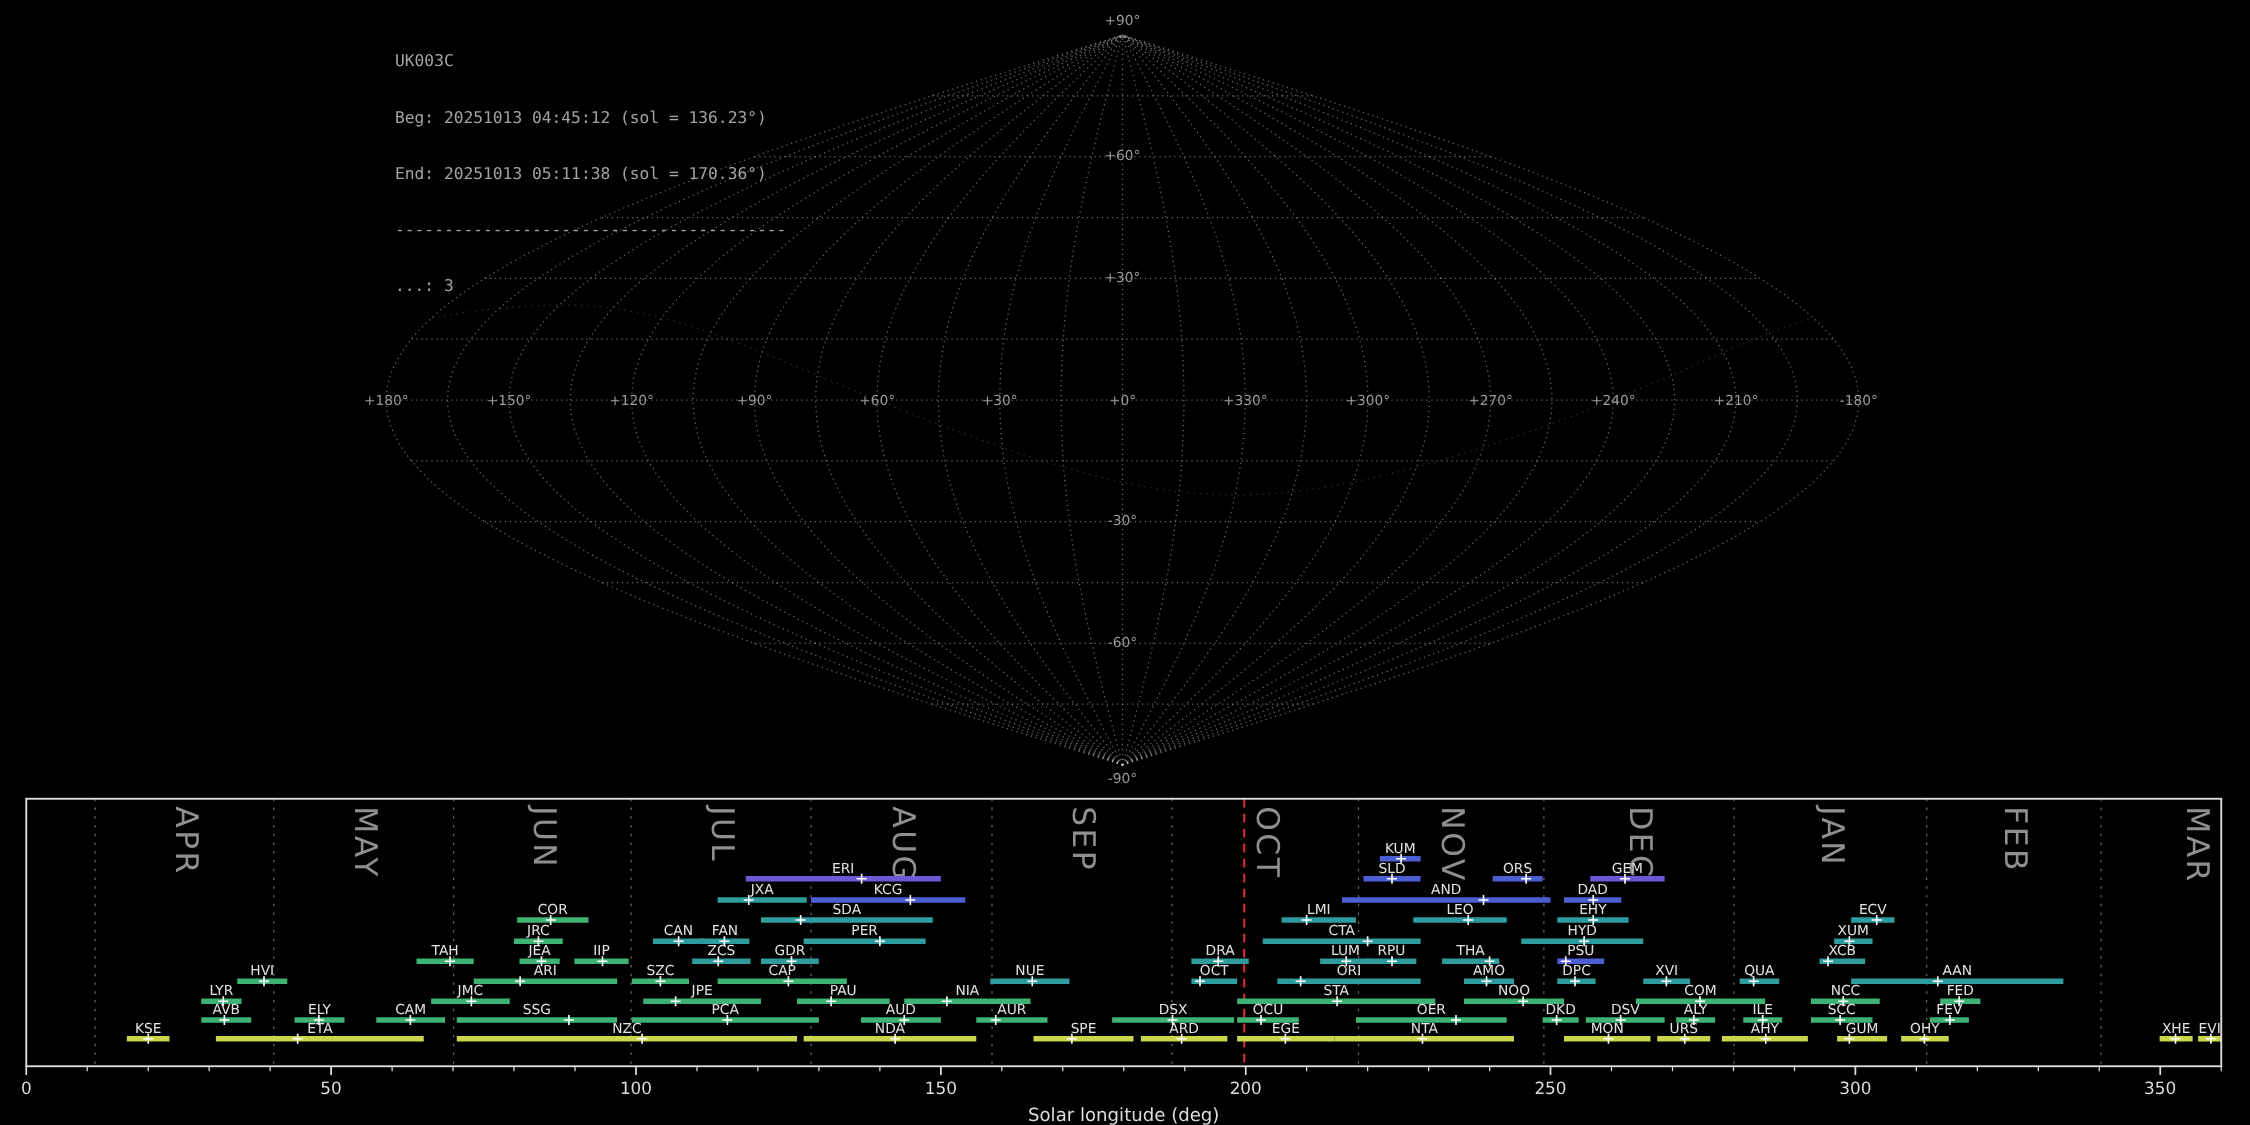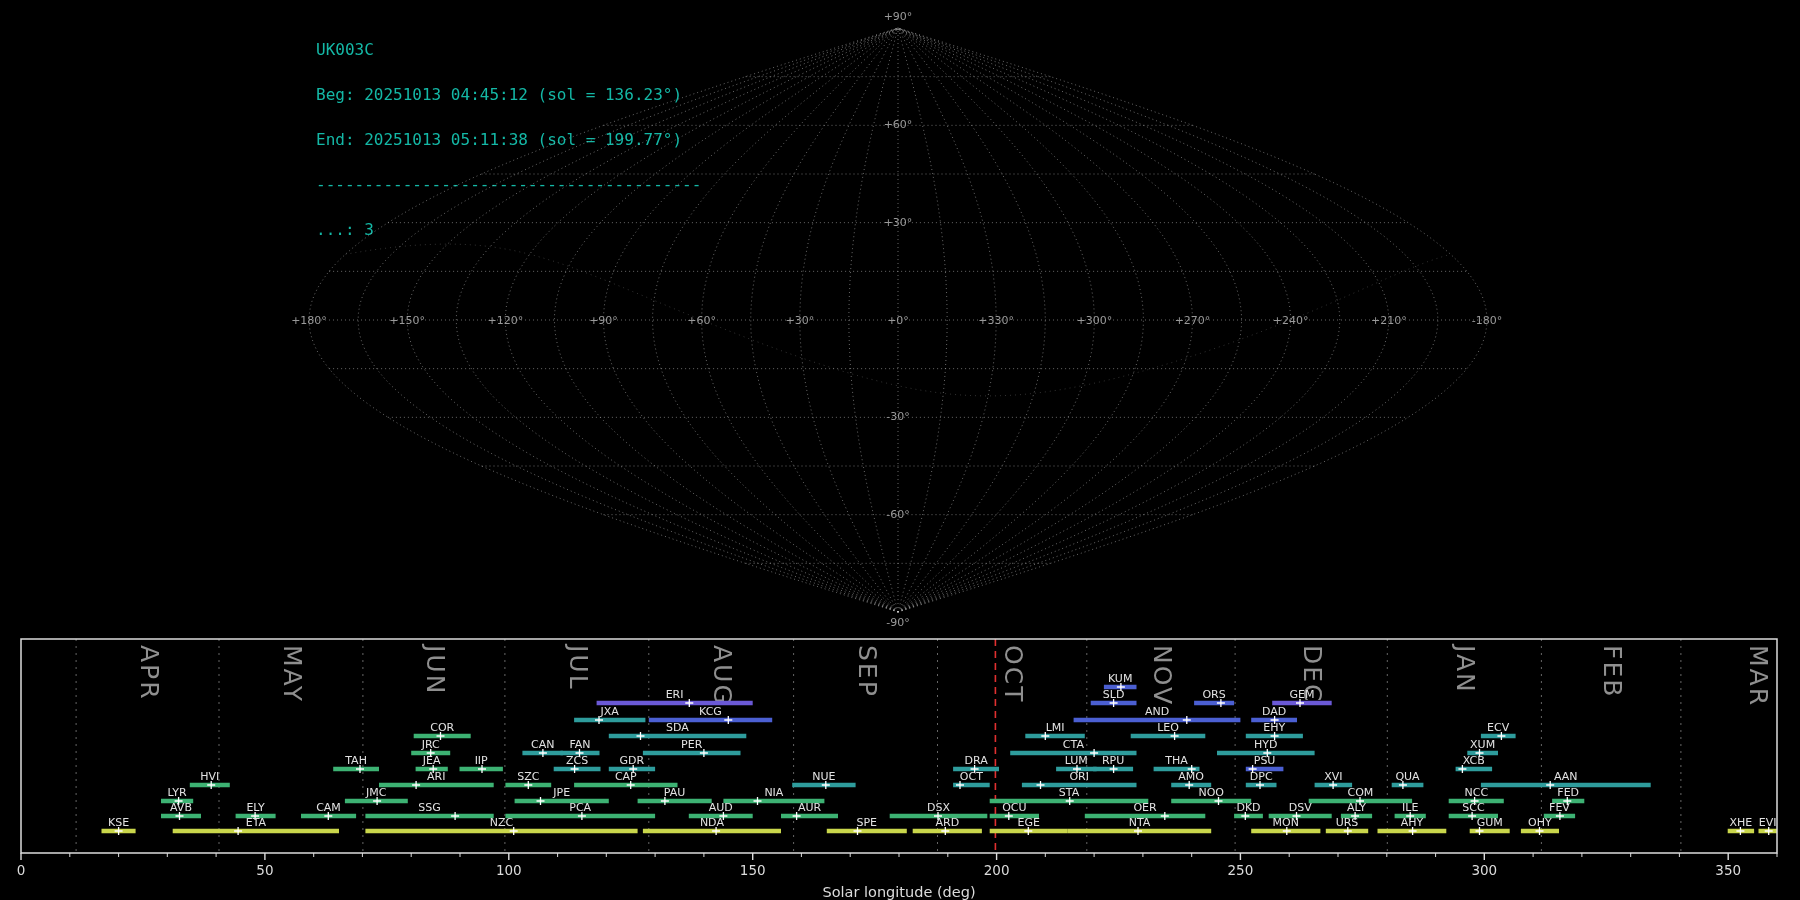--- a/index.html
+++ b/index.html
@@ -1,34 +1,34 @@
 <!DOCTYPE html>
 <html><head>
 <meta charset="utf-8">
 <style>
   html,body{margin:0;padding:0;background:#000;}
   body{width:1800px;height:900px;overflow:hidden;}
   .screen{position:relative;width:1800px;height:900px;background:#000;font-family:"DejaVu Sans",sans-serif;}
   .header-block{
-    position:absolute;left:316px;top:12px;color:#14b8a6;
-    font-family:"DejaVu Sans Mono",monospace;font-size:16px;line-height:15px;white-space:pre;
+    position:absolute;left:316px;top:12px;color:#a3a3a3;
+    font-family:"DejaVu Sans Mono",monospace;font-size:13px;line-height:15px;white-space:pre;
   }
   #skymap{position:absolute;left:0;top:0;}
   #activity{position:absolute;left:0;top:630px;}
   svg text{font-family:"DejaVu Sans",sans-serif;}
 </style>
 </head>
 <body>
 
 <div class="screen">
 
   <div class="header-block">
     <div>UK003C</div>
     <div>Beg: 20251013 04:45:12 (sol = 136.23°)</div>
-    <div>End: 20251013 05:11:38 (sol = 199.77°)</div>
+    <div>End: 20251013 05:11:38 (sol = 170.36°)</div>
     <div>----------------------------------------</div>
     <div>...: 3</div>
   </div>
 
   <svg id="skymap" width="1800" height="630" viewBox="0 0 1800 630">
       <polyline points="898.0,612.0 877.4,605.5 856.9,599.0 836.4,592.5 816.0,586.0 795.7,579.6 775.5,573.1 755.5,566.6 735.6,560.1 716.0,553.6 696.6,547.1 677.4,540.6 658.4,534.1 639.8,527.6 621.5,521.2 603.5,514.7 585.9,508.2 568.6,501.7 551.8,495.2 535.4,488.7 519.4,482.2 503.9,475.7 488.8,469.2 474.3,462.8 460.3,456.3 446.8,449.8 433.9,443.3 421.5,436.8 409.7,430.3 398.5,423.8 387.9,417.3 377.9,410.8 368.6,404.4 359.9,397.9 351.9,391.4 344.5,384.9 337.8,378.4 331.8,371.9 326.5,365.4 321.9,358.9 317.9,352.4 314.7,346.0 312.2,339.5 310.4,333.0 309.4,326.5 309.0,320.0 309.4,313.5 310.4,307.0 312.2,300.5 314.7,294.0 317.9,287.6 321.9,281.1 326.5,274.6 331.8,268.1 337.8,261.6 344.5,255.1 351.9,248.6 359.9,242.1 368.6,235.6 377.9,229.2 387.9,222.7 398.5,216.2 409.7,209.7 421.5,203.2 433.9,196.7 446.8,190.2 460.3,183.7 474.3,177.2 488.8,170.8 503.9,164.3 519.4,157.8 535.4,151.3 551.8,144.8 568.6,138.3 585.9,131.8 603.5,125.3 621.5,118.8 639.8,112.4 658.4,105.9 677.4,99.4 696.6,92.9 716.0,86.4 735.6,79.9 755.5,73.4 775.5,66.9 795.7,60.4 816.0,54.0 836.4,47.5 856.9,41.0 877.4,34.5 898.0,28.0" fill="none" stroke="#c8c8c8" stroke-width="1" stroke-dasharray="1 3" opacity="0.52"></polyline>
       <polyline points="898.0,612.0 879.2,605.5 860.3,599.0 841.6,592.5 822.9,586.0 804.2,579.6 785.7,573.1 767.4,566.6 749.2,560.1 731.2,553.6 713.3,547.1 695.7,540.6 678.4,534.1 661.3,527.6 644.5,521.2 628.0,514.7 611.9,508.2 596.1,501.7 580.6,495.2 565.6,488.7 550.9,482.2 536.7,475.7 522.9,469.2 509.6,462.8 496.8,456.3 484.4,449.8 472.5,443.3 461.2,436.8 450.4,430.3 440.1,423.8 430.4,417.3 421.3,410.8 412.7,404.4 404.8,397.9 397.4,391.4 390.6,384.9 384.5,378.4 379.0,371.9 374.1,365.4 369.9,358.9 366.3,352.4 363.3,346.0 361.0,339.5 359.4,333.0 358.4,326.5 358.1,320.0 358.4,313.5 359.4,307.0 361.0,300.5 363.3,294.0 366.3,287.6 369.9,281.1 374.1,274.6 379.0,268.1 384.5,261.6 390.6,255.1 397.4,248.6 404.8,242.1 412.7,235.6 421.3,229.2 430.4,222.7 440.1,216.2 450.4,209.7 461.2,203.2 472.5,196.7 484.4,190.2 496.8,183.7 509.6,177.2 522.9,170.8 536.7,164.3 550.9,157.8 565.6,151.3 580.6,144.8 596.1,138.3 611.9,131.8 628.0,125.3 644.5,118.8 661.3,112.4 678.4,105.9 695.7,99.4 713.3,92.9 731.2,86.4 749.2,79.9 767.4,73.4 785.7,66.9 804.2,60.4 822.9,54.0 841.6,47.5 860.3,41.0 879.2,34.5 898.0,28.0" fill="none" stroke="#c8c8c8" stroke-width="1" stroke-dasharray="1 3" opacity="0.52"></polyline>
       <polyline points="898.0,612.0 880.9,605.5 863.8,599.0 846.7,592.5 829.7,586.0 812.8,579.6 796.0,573.1 779.3,566.6 762.7,560.1 746.3,553.6 730.1,547.1 714.1,540.6 698.4,534.1 682.8,527.6 667.6,521.2 652.6,514.7 637.9,508.2 623.5,501.7 609.5,495.2 595.8,488.7 582.5,482.2 569.6,475.7 557.0,469.2 544.9,462.8 533.2,456.3 522.0,449.8 511.2,443.3 500.9,436.8 491.1,430.3 481.7,423.8 472.9,417.3 464.6,410.8 456.8,404.4 449.6,397.9 442.9,391.4 436.8,384.9 431.2,378.4 426.2,371.9 421.7,365.4 417.9,358.9 414.6,352.4 411.9,346.0 409.9,339.5 408.4,333.0 407.5,326.5 407.2,320.0 407.5,313.5 408.4,307.0 409.9,300.5 411.9,294.0 414.6,287.6 417.9,281.1 421.7,274.6 426.2,268.1 431.2,261.6 436.8,255.1 442.9,248.6 449.6,242.1 456.8,235.6 464.6,229.2 472.9,222.7 481.7,216.2 491.1,209.7 500.9,203.2 511.2,196.7 522.0,190.2 533.2,183.7 544.9,177.2 557.0,170.8 569.6,164.3 582.5,157.8 595.8,151.3 609.5,144.8 623.5,138.3 637.9,131.8 652.6,125.3 667.6,118.8 682.8,112.4 698.4,105.9 714.1,99.4 730.1,92.9 746.3,86.4 762.7,79.9 779.3,73.4 796.0,66.9 812.8,60.4 829.7,54.0 846.7,47.5 863.8,41.0 880.9,34.5 898.0,28.0" fill="none" stroke="#c8c8c8" stroke-width="1" stroke-dasharray="1 3" opacity="0.52"></polyline>
       <polyline points="898.0,612.0 882.6,605.5 867.2,599.0 851.8,592.5 836.5,586.0 821.3,579.6 806.2,573.1 791.1,566.6 776.2,560.1 761.5,553.6 746.9,547.1 732.5,540.6 718.3,534.1 704.3,527.6 690.6,521.2 677.1,514.7 663.9,508.2 651.0,501.7 638.3,495.2 626.0,488.7 614.0,482.2 602.4,475.7 591.1,469.2 580.2,462.8 569.7,456.3 559.6,449.8 549.9,443.3 540.6,436.8 531.8,430.3 523.4,423.8 515.4,417.3 508.0,410.8 501.0,404.4 494.4,397.9 488.4,391.4 482.9,384.9 477.9,378.4 473.4,371.9 469.4,365.4 465.9,358.9 463.0,352.4 460.5,346.0 458.7,339.5 457.3,333.0 456.5,326.5 456.3,320.0 456.5,313.5 457.3,307.0 458.7,300.5 460.5,294.0 463.0,287.6 465.9,281.1 469.4,274.6 473.4,268.1 477.9,261.6 482.9,255.1 488.4,248.6 494.4,242.1 501.0,235.6 508.0,229.2 515.4,222.7 523.4,216.2 531.8,209.7 540.6,203.2 549.9,196.7 559.6,190.2 569.7,183.7 580.2,177.2 591.1,170.8 602.4,164.3 614.0,157.8 626.0,151.3 638.3,144.8 651.0,138.3 663.9,131.8 677.1,125.3 690.6,118.8 704.3,112.4 718.3,105.9 732.5,99.4 746.9,92.9 761.5,86.4 776.2,79.9 791.1,73.4 806.2,66.9 821.3,60.4 836.5,54.0 851.8,47.5 867.2,41.0 882.6,34.5 898.0,28.0" fill="none" stroke="#c8c8c8" stroke-width="1" stroke-dasharray="1 3" opacity="0.52"></polyline>
       <polyline points="898.0,612.0 884.3,605.5 870.6,599.0 857.0,592.5 843.4,586.0 829.8,579.6 816.4,573.1 803.0,566.6 789.8,560.1 776.7,553.6 763.7,547.1 750.9,540.6 738.3,534.1 725.9,527.6 713.7,521.2 701.7,514.7 689.9,508.2 678.4,501.7 667.2,495.2 656.3,488.7 645.6,482.2 635.3,475.7 625.2,469.2 615.5,462.8 606.2,456.3 597.2,449.8 588.6,443.3 580.3,436.8 572.5,430.3 565.0,423.8 557.9,417.3 551.3,410.8 545.1,404.4 539.3,397.9 533.9,391.4 529.0,384.9 524.6,378.4 520.5,371.9 517.0,365.4 513.9,358.9 511.3,352.4 509.2,346.0 507.5,339.5 506.3,333.0 505.6,326.5 505.3,320.0 505.6,313.5 506.3,307.0 507.5,300.5 509.2,294.0 511.3,287.6 513.9,281.1 517.0,274.6 520.5,268.1 524.6,261.6 529.0,255.1 533.9,248.6 539.3,242.1 545.1,235.6 551.3,229.2 557.9,222.7 565.0,216.2 572.5,209.7 580.3,203.2 588.6,196.7 597.2,190.2 606.2,183.7 615.5,177.2 625.2,170.8 635.3,164.3 645.6,157.8 656.3,151.3 667.2,144.8 678.4,138.3 689.9,131.8 701.7,125.3 713.7,118.8 725.9,112.4 738.3,105.9 750.9,99.4 763.7,92.9 776.7,86.4 789.8,79.9 803.0,73.4 816.4,66.9 829.8,60.4 843.4,54.0 857.0,47.5 870.6,41.0 884.3,34.5 898.0,28.0" fill="none" stroke="#c8c8c8" stroke-width="1" stroke-dasharray="1 3" opacity="0.52"></polyline>

